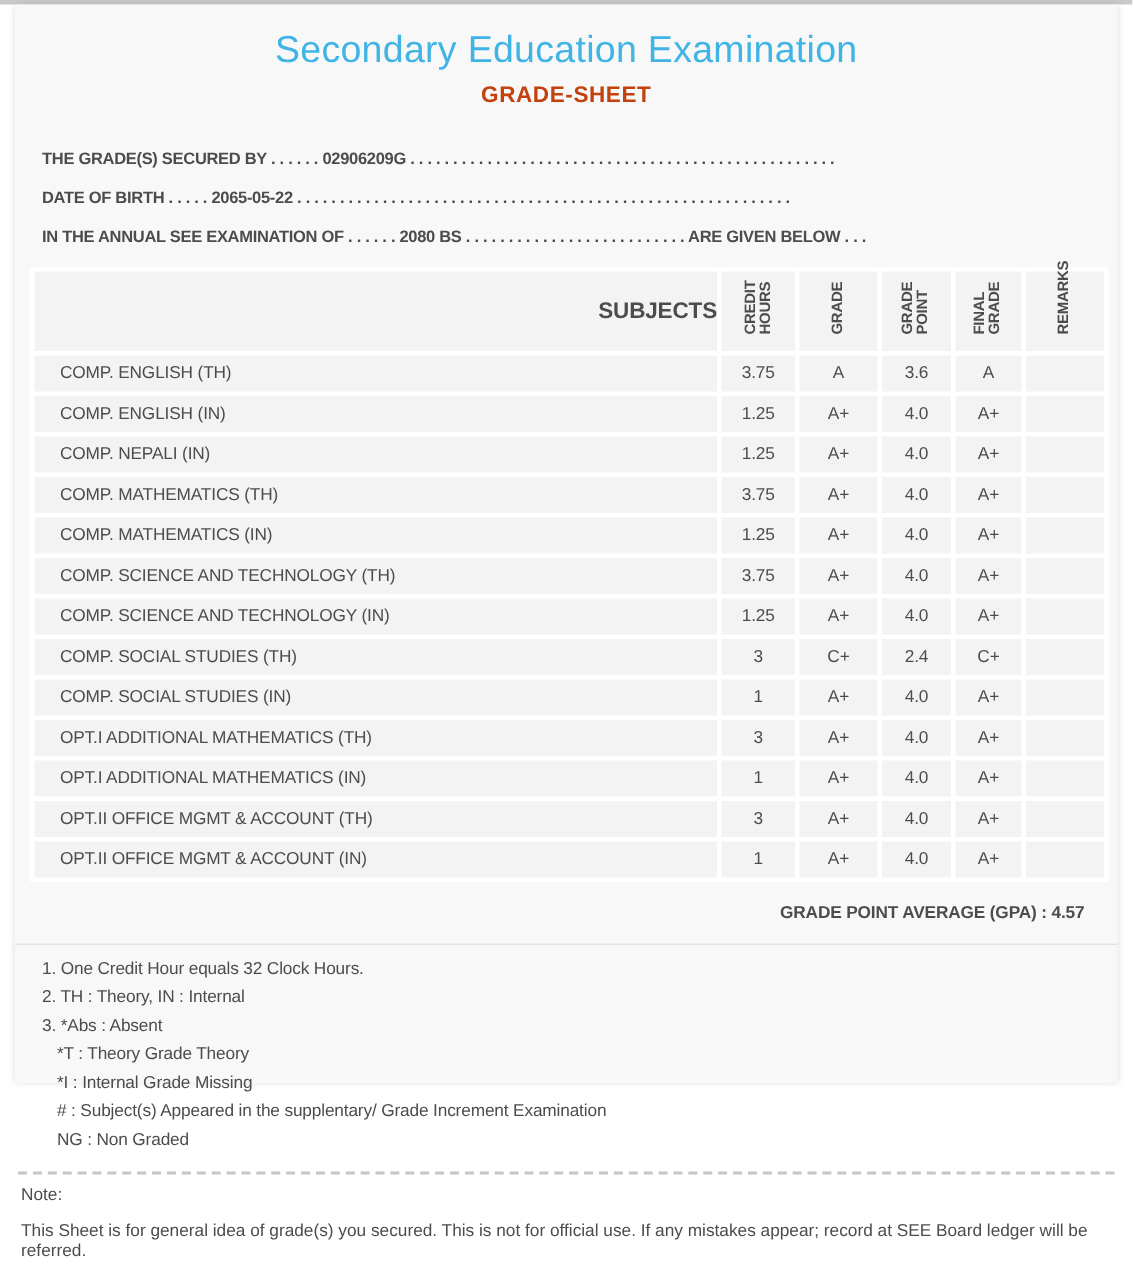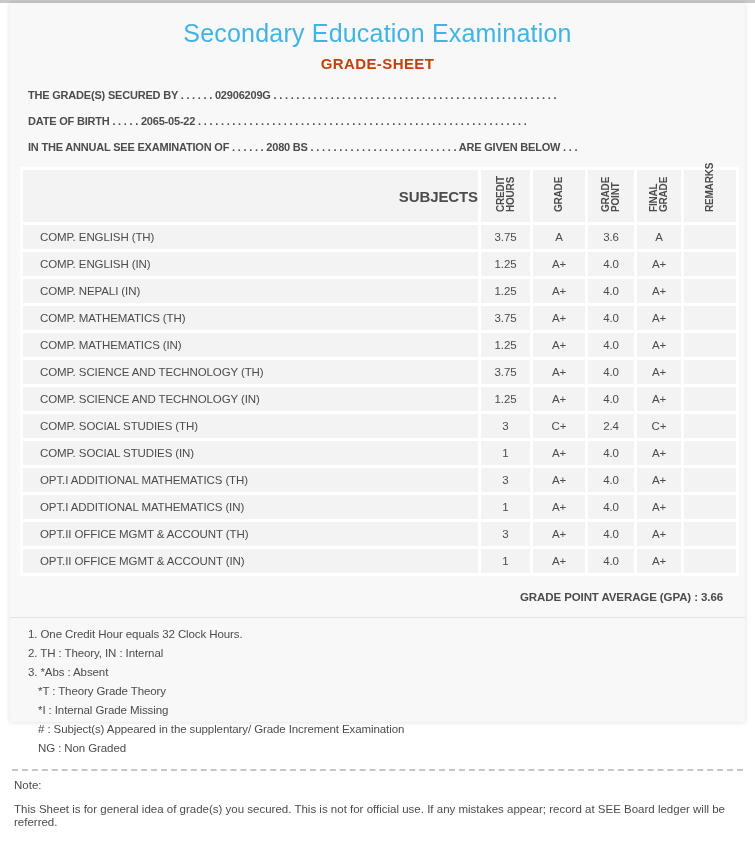--- a/index.html
+++ b/index.html
@@ -17,21 +17,21 @@
     padding-top:16px;
   }
   .title {
     text-align:center; font-size:25px; font-weight:400;
     color:#41b4e6; letter-spacing:.2px;
   }
   .subtitle {
     text-align:center; font-size:15px; font-weight:700;
     color:#c2410c; margin-top:7px; letter-spacing:.4px;
   }
-  .info { margin-top:17px; }
+  .info { margin-top:28px; }
   .info-line {
     font-size:11px; font-weight:700; letter-spacing:-.2px;
     margin:0 8px 14px 18px; white-space:nowrap; overflow:hidden;
     line-height:12px;
   }
   table.grade-table {
     margin-left:10px; width:719px; table-layout:fixed;
     border-collapse:separate; border-spacing:3px;
     background:#ffffff;
   }
@@ -199,21 +199,21 @@
     <td class="val">A+</td>
     <td class="val">4.0</td>
     <td class="val">A+</td>
     <td class="val"></td>
   </tr>
       </tbody>
   </table>
 
   <div class="gpa-row">
     <span>GRADE POINT AVERAGE (GPA) :</span>
-    <span>3.66</span>
+    <span>4.57</span>
   </div>
 
   <div class="notes" id="footnotes">
       <div class="footnote">1. One Credit Hour equals 32 Clock Hours.</div>
       <div class="footnote">2. TH : Theory, IN : Internal</div>
       <div class="footnote">3. *Abs : Absent</div>
       <div class="footnote indent">*T : Theory Grade Theory</div>
       <div class="footnote indent">*I : Internal Grade Missing</div>
       <div class="footnote indent"># : Subject(s) Appeared in the supplentary/ Grade Increment Examination</div>
       <div class="footnote indent">NG : Non Graded</div>

